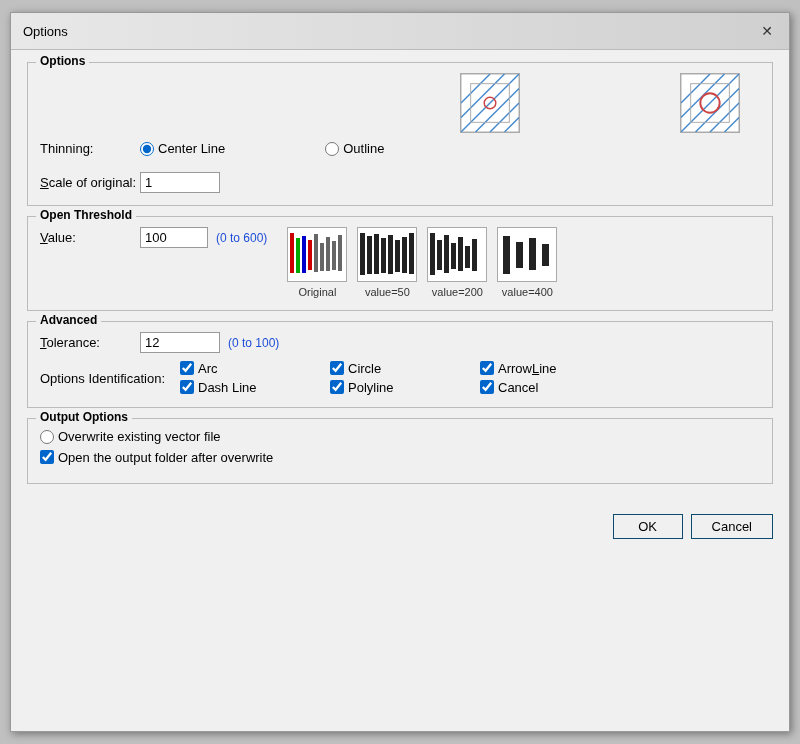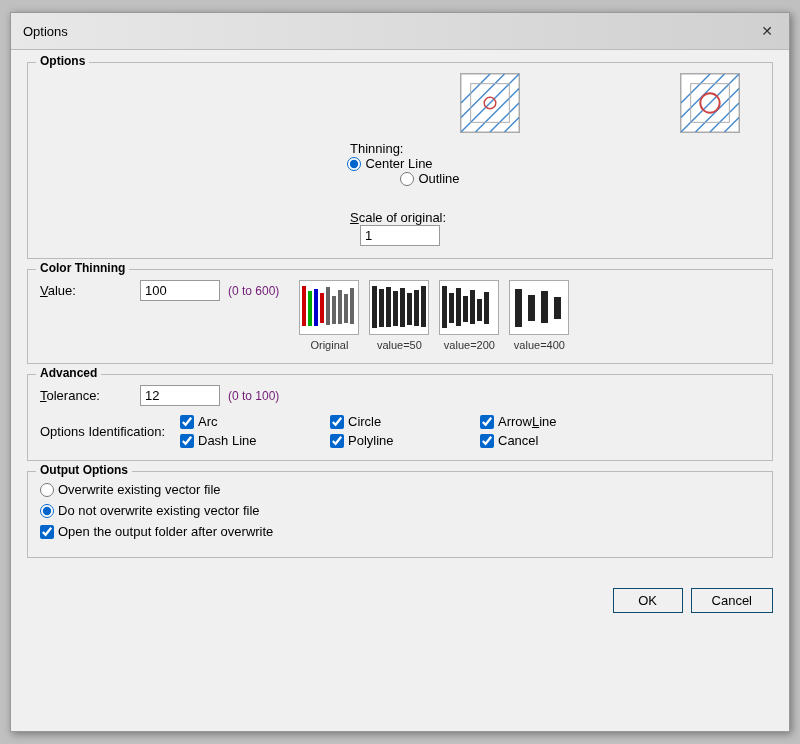--- a/index.html
+++ b/index.html
@@ -60,21 +60,20 @@
       background: #f0f0f0;
       padding: 0 4px;
       font-size: 12px;
       font-weight: bold;
       color: #000;
     }
     .row {
       display: flex;
       align-items: center;
       margin-bottom: 8px;
-      flex-direction: column;
     }
     .row:last-child { margin-bottom: 0; }
     .label {
       color: #000;
       min-width: 100px;
     }
     .label u { text-decoration: underline; }
     input[type="text"] {
       border: 1px solid #999;
       background: #fff;
@@ -95,21 +94,21 @@
       margin-right: 4px;
     }
     .radio-label {
       display: flex;
       align-items: flex-end;
       margin-right: 20px;
       cursor: pointer;
     }
     .checkbox-label {
       display: flex;
-      align-items: flex-end;
+      align-items: flex-start;
       margin-right: 20px;
       cursor: pointer;
       min-width: 120px;
     }
     .thinning-row {
       display: flex;
       align-items: center;
     }
     .hatch-img {
       width: 60px;
@@ -119,21 +118,21 @@
       display: flex;
       align-items: center;
       justify-content: center;
       overflow: hidden;
     }
     .color-threshold-row {
       display: flex;
       align-items: center;
     }
     .range-hint {
-      color: #701a75;
+      color: #1d4ed8;
       font-size: 12px;
       margin-left: 8px;
     }
     .preview-col {
       display: flex;
       flex-direction: column;
       align-items: center;
     }
     .preview-img {
       width: 60px;
@@ -239,35 +238,35 @@
         <label class="radio-label">
           <input type="radio" name="thinning" checked="" style="">
           <span>Center Line</span>
         </label>
         <label class="radio-label" style="margin-left: 80px;">
           <input type="radio" name="thinning" style="">
           <span>Outline</span>
         </label>
       </div>
 
-      <div class="row" style="margin-top:24px;">
+      <div class="row" style="margin-top:16px;">
         <span class="label"><u>S</u>cale of original:</span>
         <input type="text" style="width: 80px;" value="1">
       </div>
     </div>
 
     <div class="section">
-      <span class="section-label">Color Thinning</span>
+      <span class="section-label">Open Threshold</span>
 
       <div style="display:flex; align-items:flex-start;">
 
         <div style="display:flex; flex-direction:column;">
           <div class="color-threshold-row">
             <span class="label"><u>V</u>alue:</span>
-            <input type="text" style="width: 80px;" value="100">
+            <input type="text" style="width: 68px;" value="100">
             <span class="range-hint">(0 to 600)</span>
           </div>
         </div>
 
         <div style="display:flex; gap:10px; margin-left: 20px; align-items: flex-end; justify-content: space-between;">
 
           <div class="preview-col">
             <div class="preview-img">
               <svg width="60" height="55" viewBox="0 0 60 55">
                 <rect width="60" height="55" fill="white"></rect>
@@ -380,26 +379,20 @@
 
     <div class="section">
       <span class="section-label">Output Options</span>
 
       <div class="output-radio-row">
         <label class="radio-label">
           <input type="radio" name="output" style="">
           <span>Overwrite existing vector file</span>
         </label>
       </div>
-      <div class="output-radio-row">
-        <label class="radio-label">
-          <input type="radio" name="output" checked="" style="">
-          <span>Do not overwrite existing vector file</span>
-        </label>
-      </div>
       <div class="output-checkbox-row">
         <label class="checkbox-label" style="min-width: unset;">
           <input type="checkbox" checked="" style="">
           <span>Open the output folder after overwrite</span>
         </label>
       </div>
     </div>
 
   </div>
 

